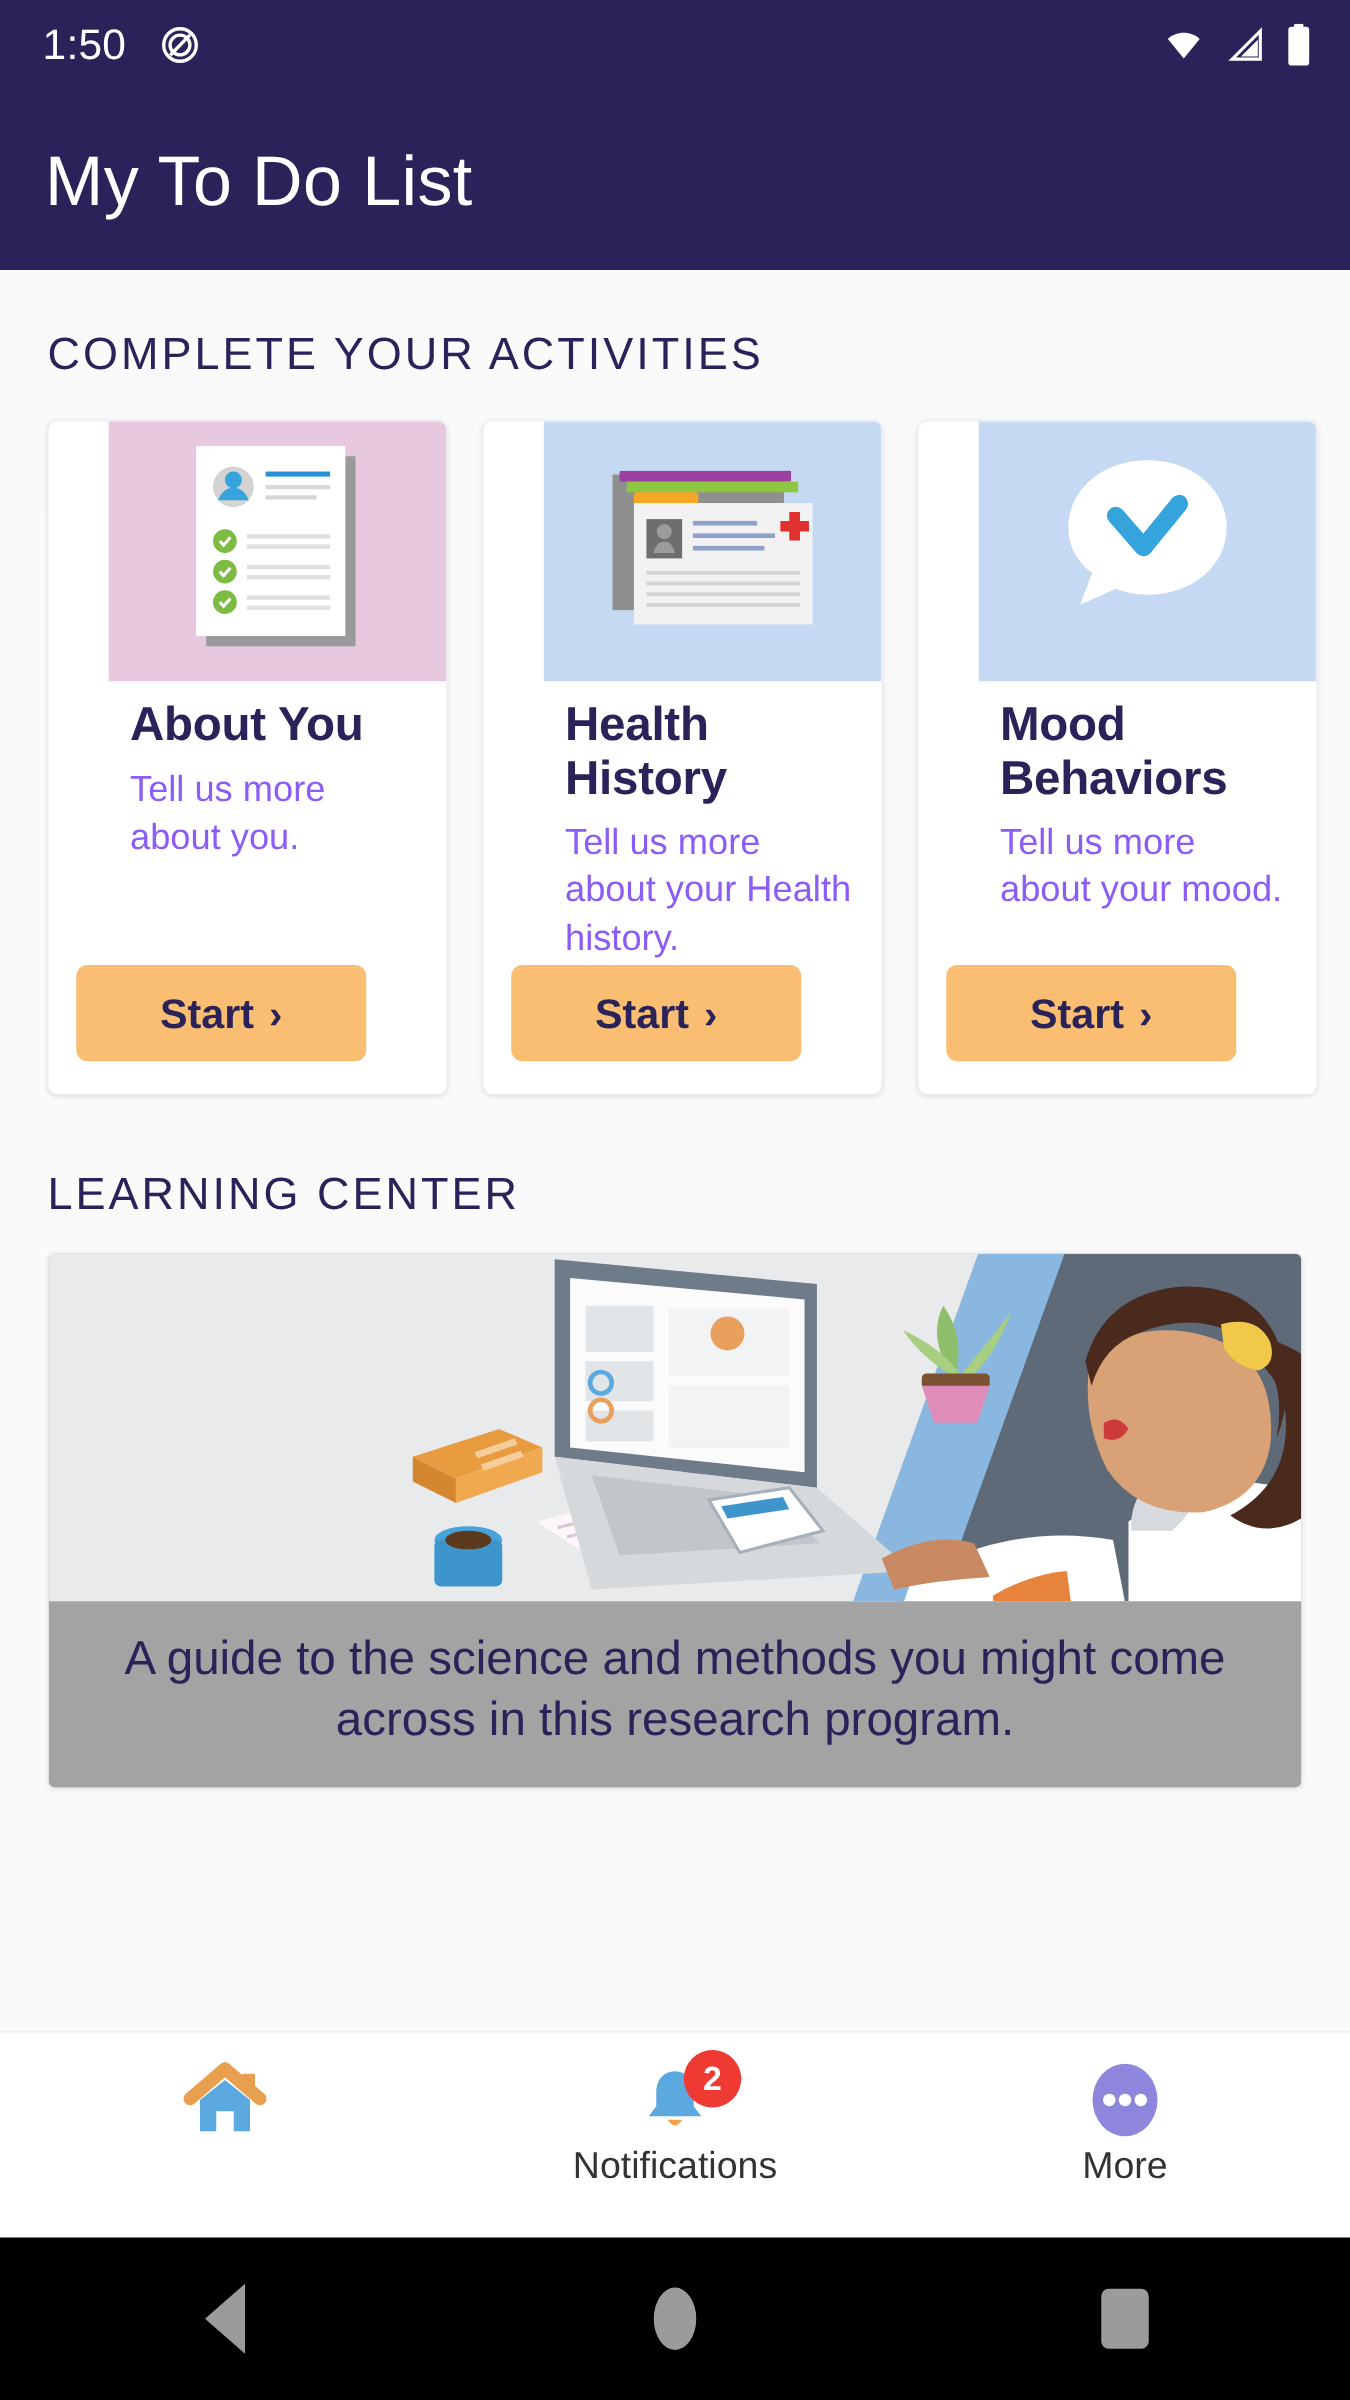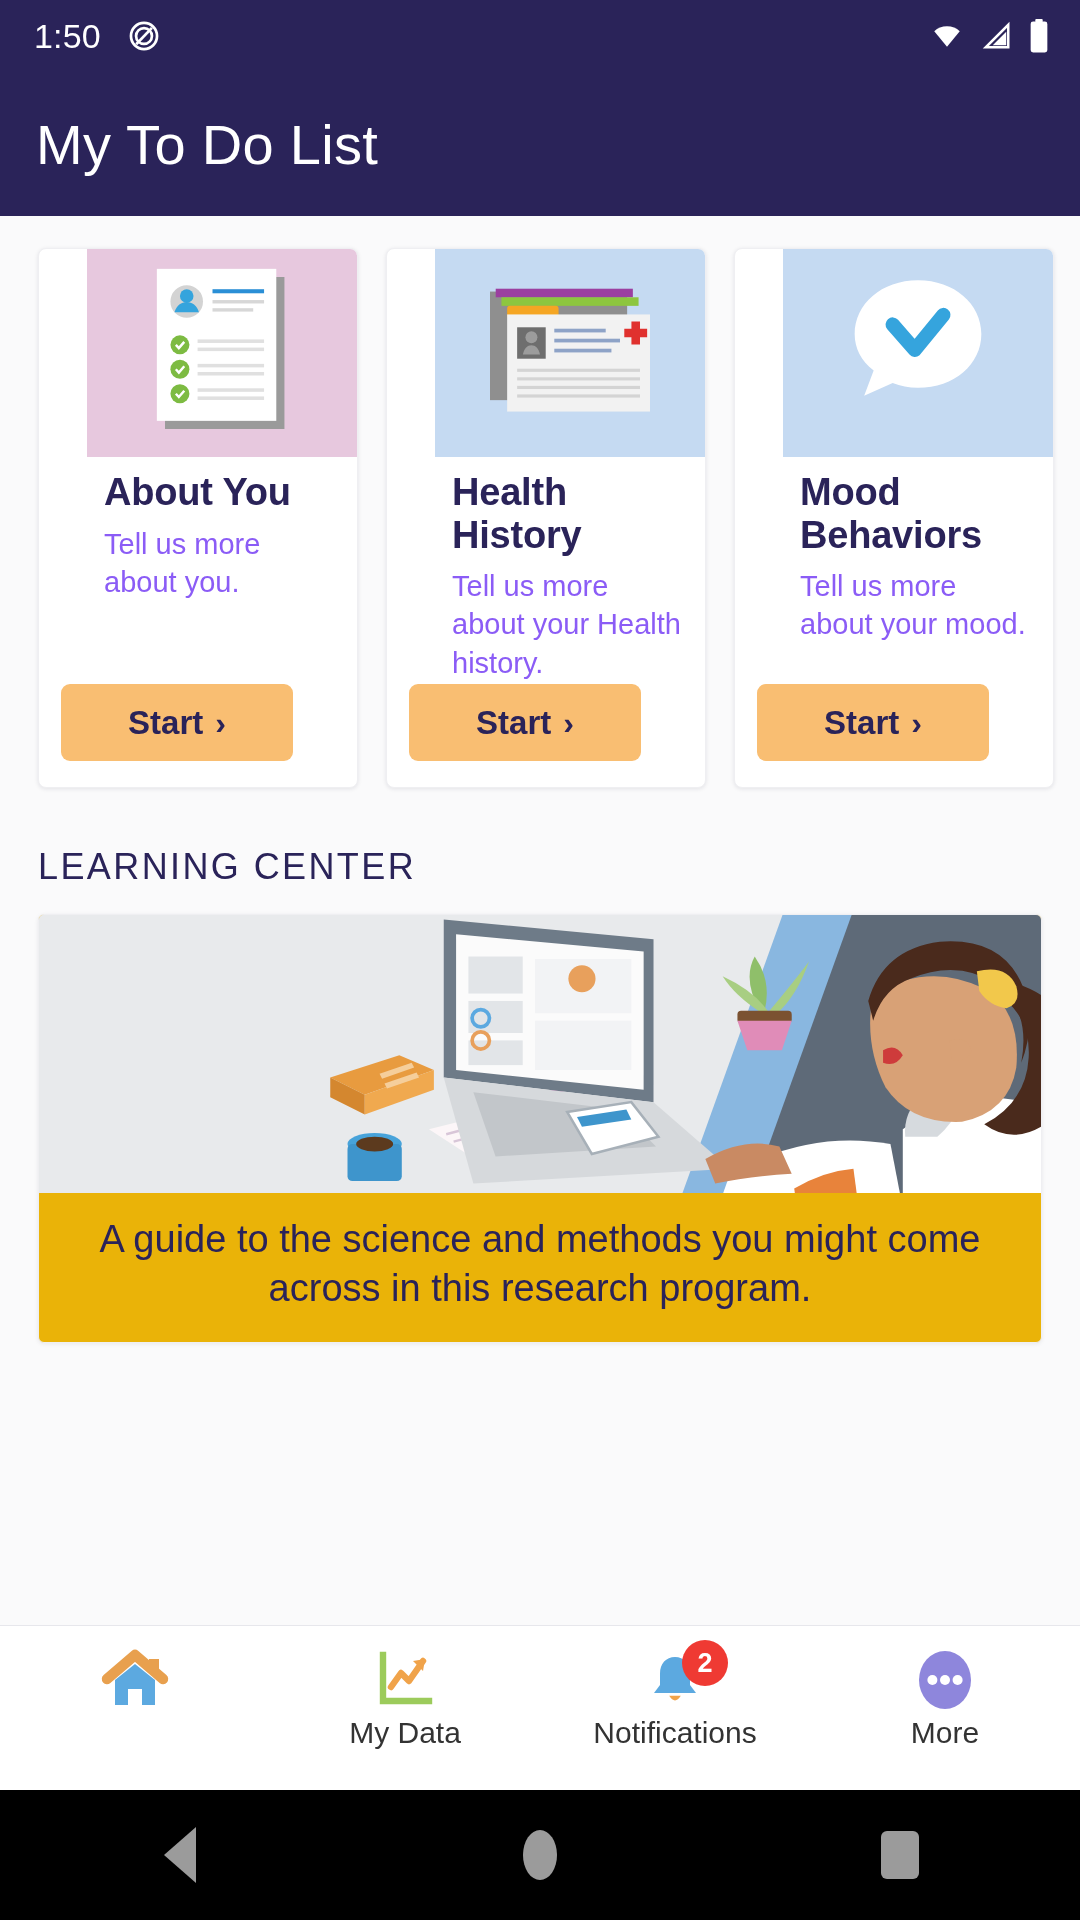--- a/index.html
+++ b/index.html
@@ -80,21 +80,21 @@
     color:#2A2359; font-family:"Liberation Sans",sans-serif;
     font-size:33px; font-weight:700;
     display:flex; align-items:center; justify-content:center; gap:12px;
     cursor:pointer;
   }
   .chev{ font-size:32px; font-weight:700; line-height:1; }
 
   
   .lc-title{ padding-top:58px; }
   .lc-card{
-    margin:26px 38px 0 38px; background:#eab308;
+    margin:26px 38px 0 38px; background:#a3a3a3;
     border-radius:6px; border:1px solid #EFEFF2;
     box-shadow:0 1px 4px rgba(20,20,50,.08);
     overflow:hidden;
   }
   .lc-img{ height:278px; position:relative; overflow:hidden; background:#E8EAEC; }
   .lc-cap{
     color:#2A2359; font-size:38px; line-height:1.28;
     text-align:center; padding:22px 16px 30px 16px;
   }
 
@@ -158,20 +158,21 @@
     </svg>
   </div>
 </div>
 
 <div class="appbar">
   <div class="appbar-title">My To Do List</div>
 </div>
 
 <div class="content">
 
+  <div class="section-title">COMPLETE YOUR ACTIVITIES</div>
 
   <div class="card-row">
 
     <div class="act-card">
       <div class="act-img">
         <div class="act-img-inner" style="background:#E7C8DE;">
           <svg width="170" height="190" viewBox="0 0 120 140">
             <rect x="18" y="14" width="88" height="112" fill="#9A9A9A"></rect>
             <rect x="12" y="8" width="88" height="112" fill="#FFFFFF"></rect>
             <circle cx="34" cy="32" r="12" fill="#D3D3D3"></circle>
@@ -359,30 +360,20 @@
     <div class="nav-icon">
       <svg width="72" height="66" viewBox="0 0 36 33">
         <path d="M4 16 L18 4 L32 16" fill="none" stroke="#E8A04E" stroke-width="5.2" stroke-linecap="round" stroke-linejoin="round"></path>
         <path d="M25 6 L30 6 L30 13 L25 10 Z" fill="#E8A04E"></path>
         <path d="M8 16.5 L18 8.5 L28 16.5 L28 29 L21.5 29 L21.5 21 L14.5 21 L14.5 29 L8 29 Z" fill="#5CA9E0"></path>
       </svg>
     </div>
     <div class="nav-label"></div>
   </div>
 
-  <div class="nav-item">
-    <div class="nav-icon">
-      <svg width="60" height="58" viewBox="0 0 30 29">
-        <path d="M4 2 L4 25 L27 25" fill="none" stroke="#9CCB5B" stroke-width="3.2" stroke-linecap="square"></path>
-        <path d="M8 18 L13 11 L17 15 L24 5" fill="none" stroke="#F0A34A" stroke-width="3.2" stroke-linecap="round" stroke-linejoin="round"></path>
-        <path d="M19 5 L25 4 L24 10 Z" fill="#F0A34A"></path>
-      </svg>
-    </div>
-    <div class="nav-label">My Data</div>
-  </div>
 
   <div class="nav-item">
     <div class="nav-icon">
       <svg width="62" height="62" viewBox="0 0 31 31">
         <path d="M15.5 4 C20 4 23 7.4 23 12.2 L23 18 L26 22 L5 22 L8 18 L8 12.2 C8 7.4 11 4 15.5 4 Z" fill="#5CA9E0"></path>
         <path d="M12.6 23.4 Q15.5 28 18.4 23.4 Z" fill="#F0A34A"></path>
       </svg>
       <div class="badge">2</div>
     </div>
     <div class="nav-label">Notifications</div>

